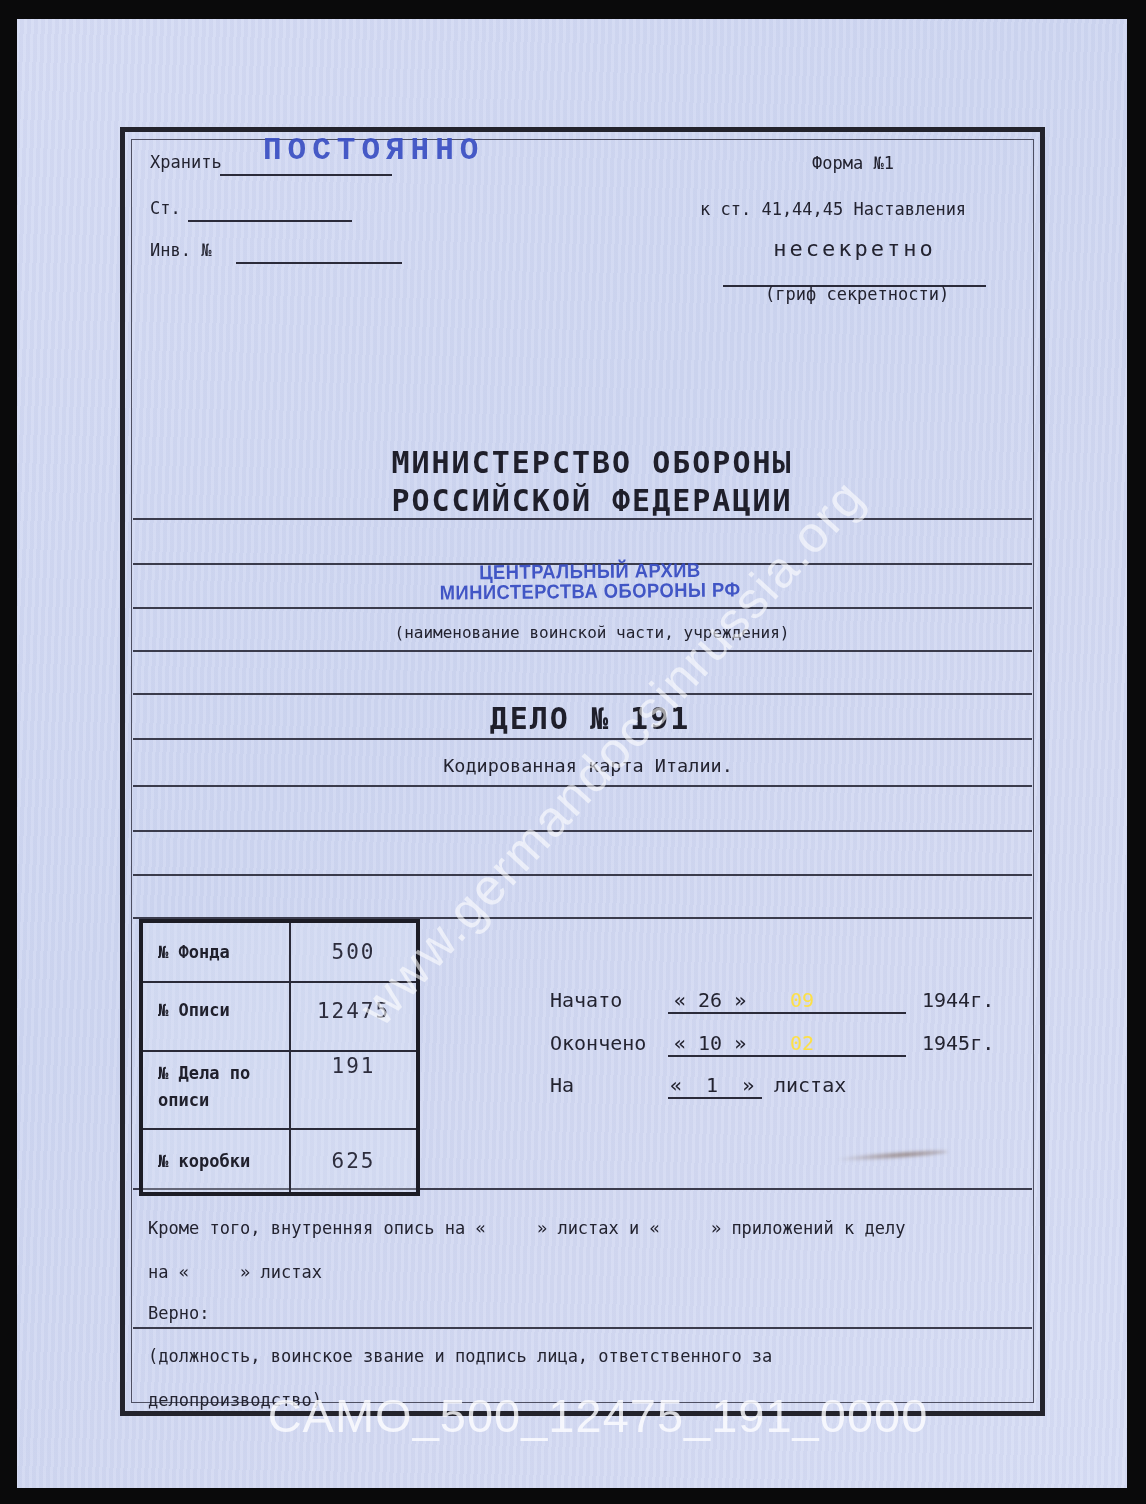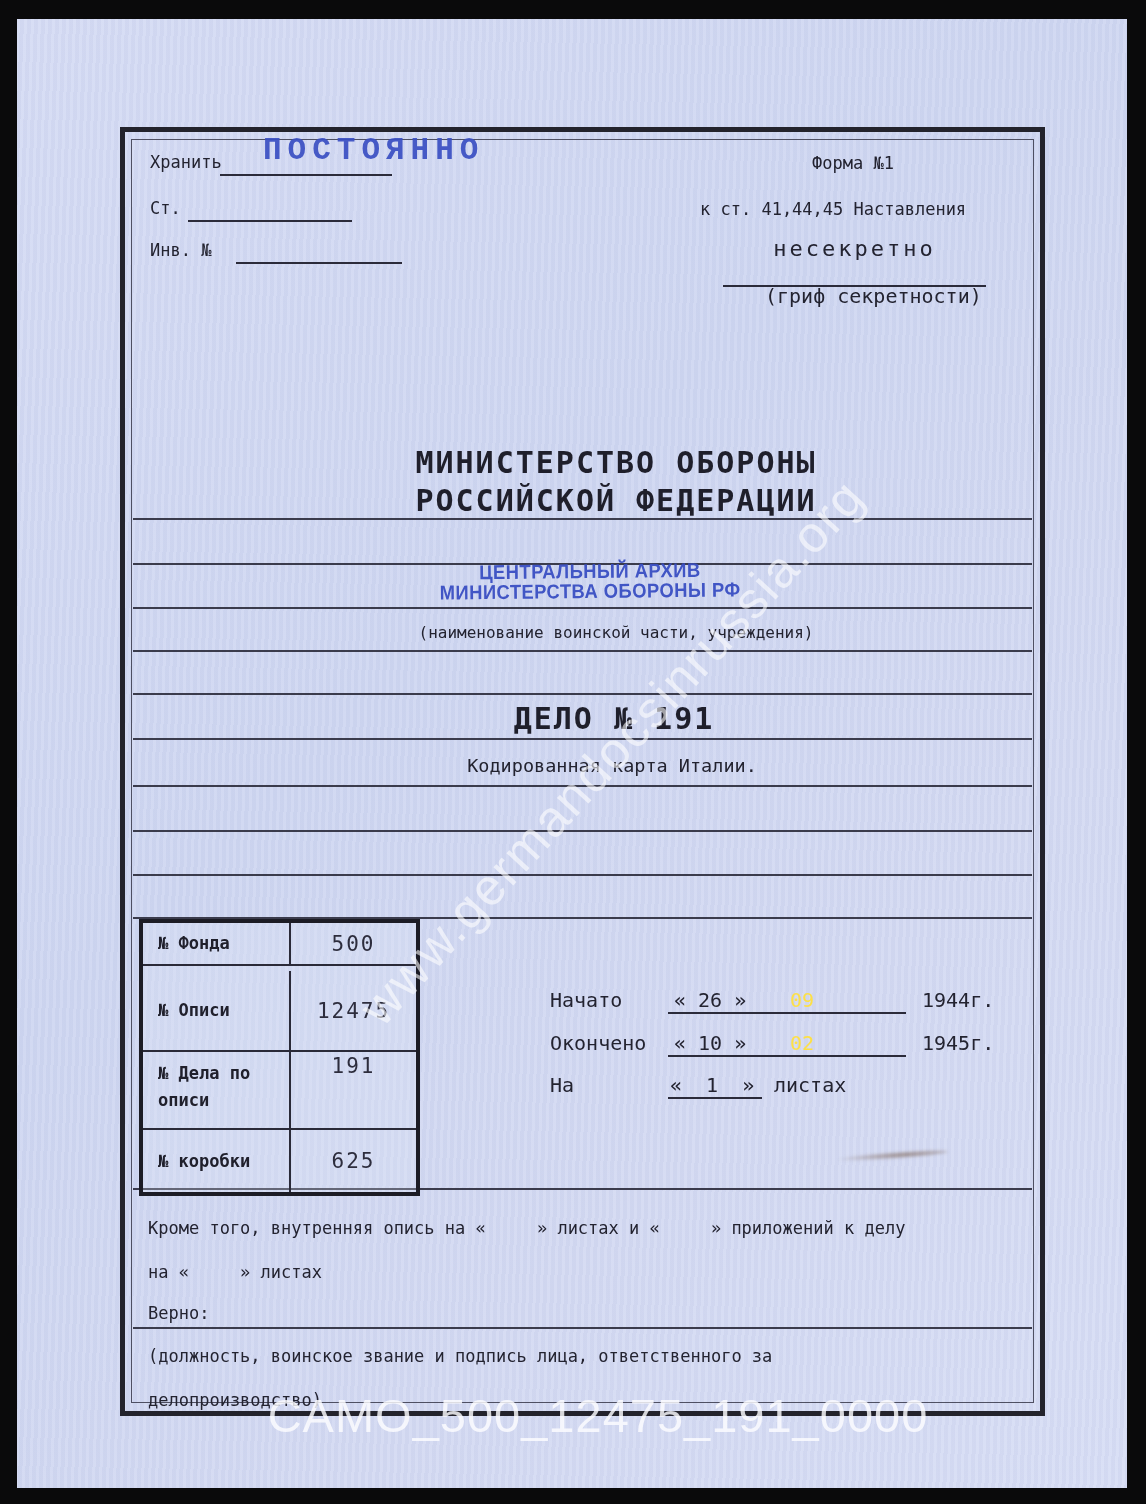--- a/index.html
+++ b/index.html
@@ -12,21 +12,21 @@
   .frame{position:absolute;left:120px;top:127px;width:925px;height:1289px;
         border:5px solid #23232c;box-sizing:border-box;}
   .frame-inner{position:absolute;left:131px;top:139px;width:903px;height:1264px;
         border:1.5px solid rgba(45,45,62,0.8);box-sizing:border-box;}
   .rule{position:absolute;left:133px;width:899px;height:2px;background:rgba(42,42,58,0.9);}
   .txt{position:absolute;color:#232330;font-size:17px;white-space:pre;}
   .uline{position:absolute;border-bottom:2px solid #2b2b3a;}
   .stamp-blue{position:absolute;color:#3a4fc3;}
   .perm-stamp{left:263px;top:133px;font-family:Liberation Mono, monospace;
         font-weight:bold;font-size:31px;letter-spacing:6px;opacity:0.92;}
-  .center-txt{transform:translateX(-50%);text-align:center;margin-left:24px;}
+  .center-txt{transform:translateX(-50%);text-align:center;}
   .ministry{font-weight:bold;font-size:30px;letter-spacing:2px;color:#1f1f2b;}
   .arch-stamp{font-family:"Liberation Sans","DejaVu Sans",sans-serif;font-weight:bold;
         font-size:20px;letter-spacing:0.5px;line-height:20px;text-align:center;
         transform:translateX(-50%) rotate(-0.6deg) scaleX(0.92);opacity:0.95;}
   .delo{font-weight:bold;font-size:30px;letter-spacing:2px;color:#1f1f2b;}
   .tbl{position:absolute;left:139px;top:919px;width:281px;height:277px;
         border:4px solid #1c1c25;box-sizing:border-box;background:rgba(225,230,248,0.25);}
   .tbl-row{position:absolute;left:0;width:100%;box-sizing:border-box;border-bottom:2px solid #2a2a38;}
   .tbl-row:last-child{border-bottom:none;}
   .tbl-cell-l{position:absolute;left:0;top:0;bottom:0;width:148px;border-right:2px solid #2a2a38;
@@ -79,37 +79,37 @@
 
   <div class="txt" style="left:150px;top:198px">Ст.</div>
   <div class="uline" style="left:188px;top:196px;width:164px;height:24px"></div>
 
   <div class="txt" style="left:150px;top:240px">Инв. №</div>
   <div class="uline" style="left:236px;top:238px;width:166px;height:24px"></div>
 
   <div class="txt" style="left:812px;top:153px">Форма №1</div>
   <div class="txt" style="left:700px;top:199px">к ст. 41,44,45 Наставления</div>
   <div class="txt nesekretno" style="left:723px;top:236px;width:263px">несекретно</div>
-  <div class="txt" style="left:765px;top:284px;font-size:20px">(гриф секретности)</div>
+  <div class="txt" style="left:765px;top:284px;font-size:17px">(гриф секретности)</div>
 
   <div class="txt center-txt ministry" style="left:592px;top:445px">МИНИСТЕРСТВО ОБОРОНЫ</div>
   <div class="txt center-txt ministry" style="left:592px;top:483px">РОССИЙСКОЙ ФЕДЕРАЦИИ</div>
 
   <div class="stamp-blue arch-stamp" style="left:590px;top:561px">
     <div>ЦЕНТРАЛЬНЫЙ АРХИВ</div>
     <div>МИНИСТЕРСТВА ОБОРОНЫ РФ</div>
   </div>
 
   <div class="txt center-txt" style="left:592px;top:623px;font-size:16px">(наименование воинской части, учреждения)</div>
 
   <div class="txt center-txt delo" style="left:590px;top:701px">ДЕЛО № 191</div>
   <div class="txt center-txt" style="left:588px;top:755px;font-size:18.5px">Кодированная карта Италии.</div>
 
   <div class="tbl">
-    <div class="tbl-row" style="top:0;height:43px">
+    <div class="tbl-row" style="top:0;height:60px">
       <div class="tbl-cell-l">№ Фонда</div>
       <div class="tbl-cell-v">500</div>
     </div>
     <div class="tbl-row" style="top:48px;height:81px">
       <div class="tbl-cell-l">№ Описи</div>
       <div class="tbl-cell-v">12475</div>
     </div>
     <div class="tbl-row" style="top:123px;height:84px">
       <div class="tbl-cell-l">№ Дела по описи</div>
       <div class="tbl-cell-v" style="align-items:flex-start;padding-top:8px">191</div>

